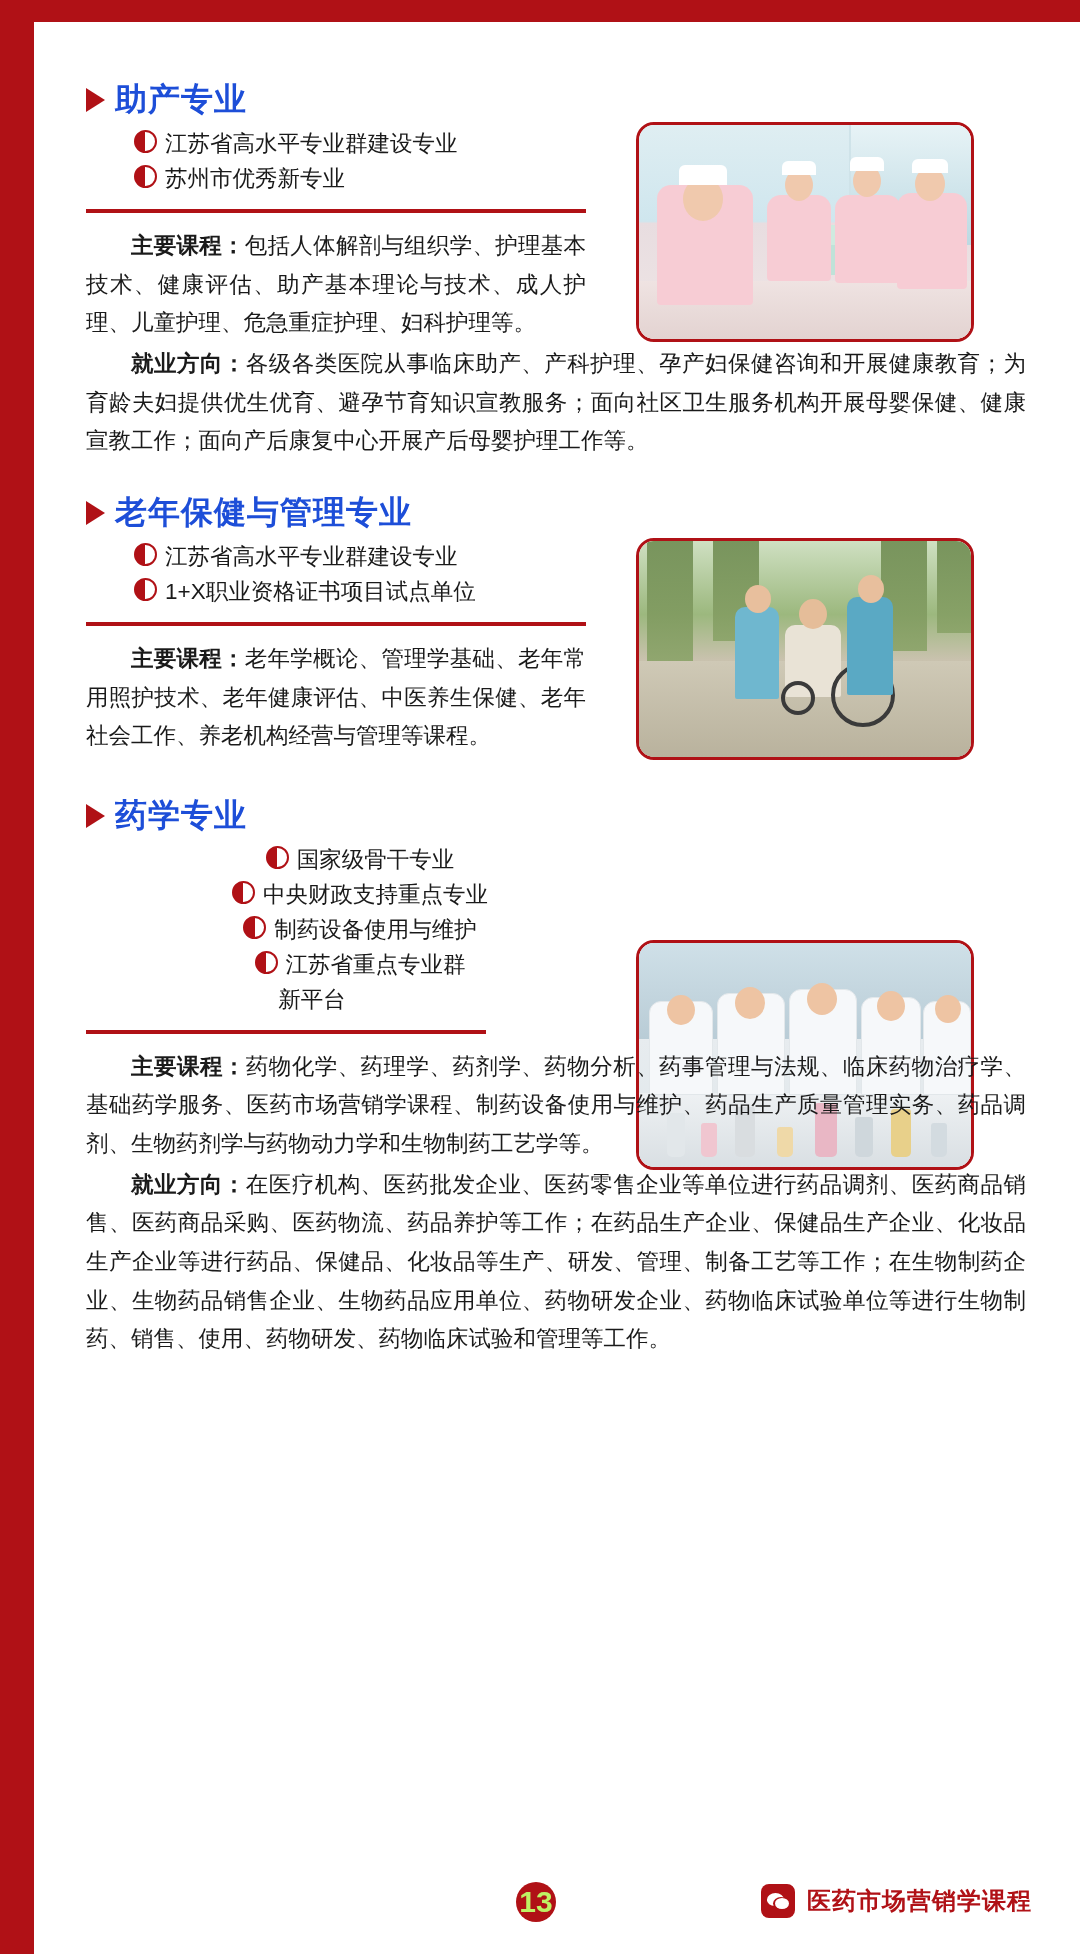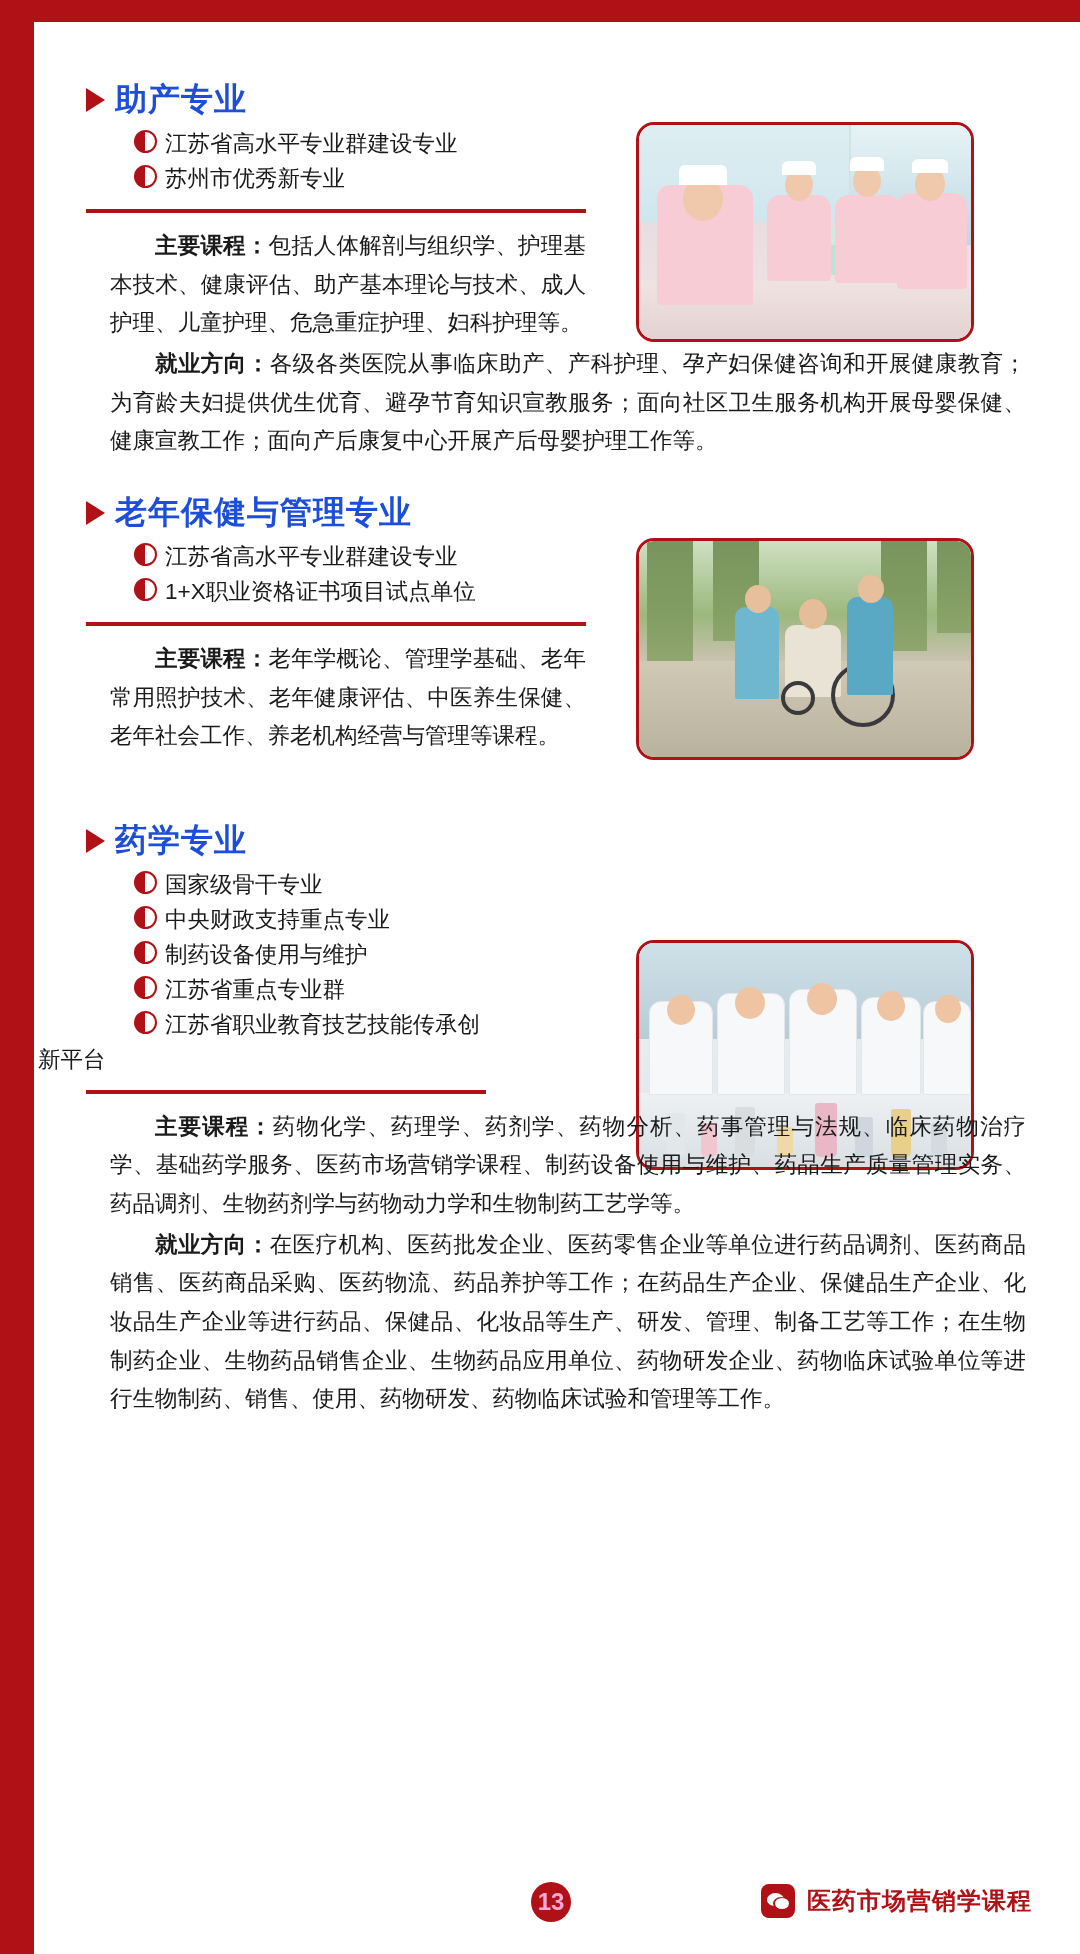--- a/index.html
+++ b/index.html
@@ -110,21 +110,20 @@
     text-align: justify;
     text-justify: inter-ideograph;
     margin: 0 0 2px 0;
     text-indent: 0;
   }
   .para .lead {
     font-weight: bold;
   }
   .para-indent {
     text-indent: 45px;
-    margin-left: 24px;
   }
 
   
   .photo {
     position: absolute;
     border: 3px solid #b01116;
     border-radius: 18px;
     overflow: hidden;
     box-sizing: border-box;
   }
@@ -241,27 +240,26 @@
     width: 1046px;
     height: 92px;
   }
   .page-num {
     position: absolute;
     left: 482px;
     top: 20px;
     width: 40px; height: 40px;
     border-radius: 50%;
     background: #b01116;
-    color: #f9a8d4;
-    font-size: 24px;
+    color: #bef264;
+    font-size: 30px;
     font-weight: bold;
     display: flex;
     align-items: center;
     justify-content: center;
-    margin-left: 15px;
   }
   .wechat-block {
     position: absolute;
     right: 48px;
     top: 22px;
     display: flex;
     align-items: center;
     gap: 12px;
   }
   .wechat-icon {
@@ -425,40 +423,37 @@
       <div class="rule"></div>
     </div>
 
     <div style="width:500px;">
       <p class="para para-indent">
         <span class="lead">主要课程：</span><span>老年学概论、管理学基础、老年常用照护技术、老年健康评估、中医养生保健、老年社会工作、养老机构经营与管理等课程。</span>
       </p>
     </div>
 
 
-    <div class="section" style="width:500px; margin-top:67px;">
+    <div class="section" style="width:500px; margin-top:42px;text-align:center;">
       <div class="section-head">
         <span class="tri-icon"></span>
         <span class="section-title">药学专业</span>
       </div>
       <ul class="tag-list">
         <li class="tag-item">
           <span class="tag-bullet"></span><span>国家级骨干专业</span>
         </li>
         <li class="tag-item">
           <span class="tag-bullet"></span><span>中央财政支持重点专业</span>
         </li>
         <li class="tag-item">
           <span class="tag-bullet"></span><span>制药设备使用与维护</span>
         </li>
         <li class="tag-item">
           <span class="tag-bullet"></span><span>江苏省重点专业群</span>
-        </li>
-        <li class="tag-item">
-          <span class="tag-bullet"></span><span>江苏省职业教育技艺技能传承创</span>
         </li>
       </ul>
       <div class="tag-overflow" style="margin-left:-48px;">新平台</div>
       <div class="rule" style="width:400px;"></div>
     </div>
 
     <div style="width:940px;">
       <p class="para para-indent">
         <span class="lead">主要课程：</span><span>药物化学、药理学、药剂学、药物分析、药事管理与法规、临床药物治疗学、基础药学服务、医药市场营销学课程、制药设备使用与维护、药品生产质量管理实务、药品调剂、生物药剂学与药物动力学和生物制药工艺学等。</span>
       </p>

